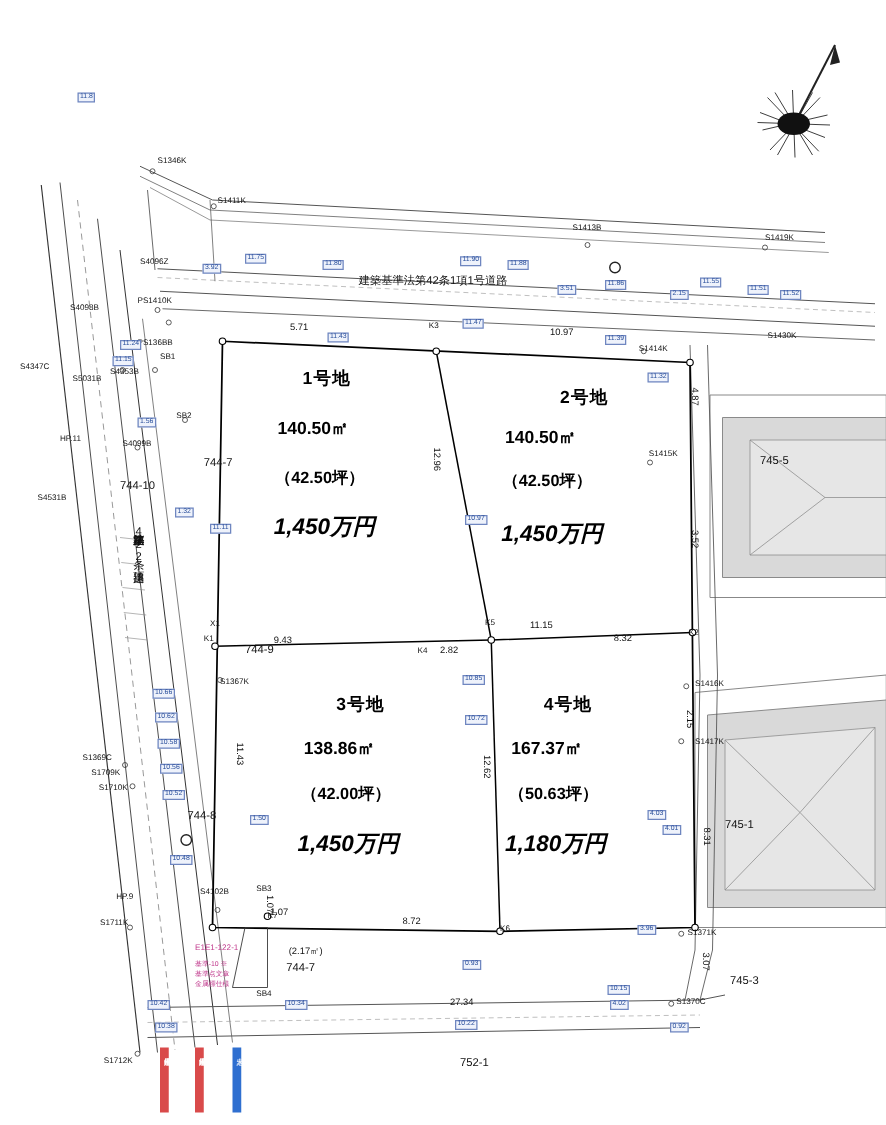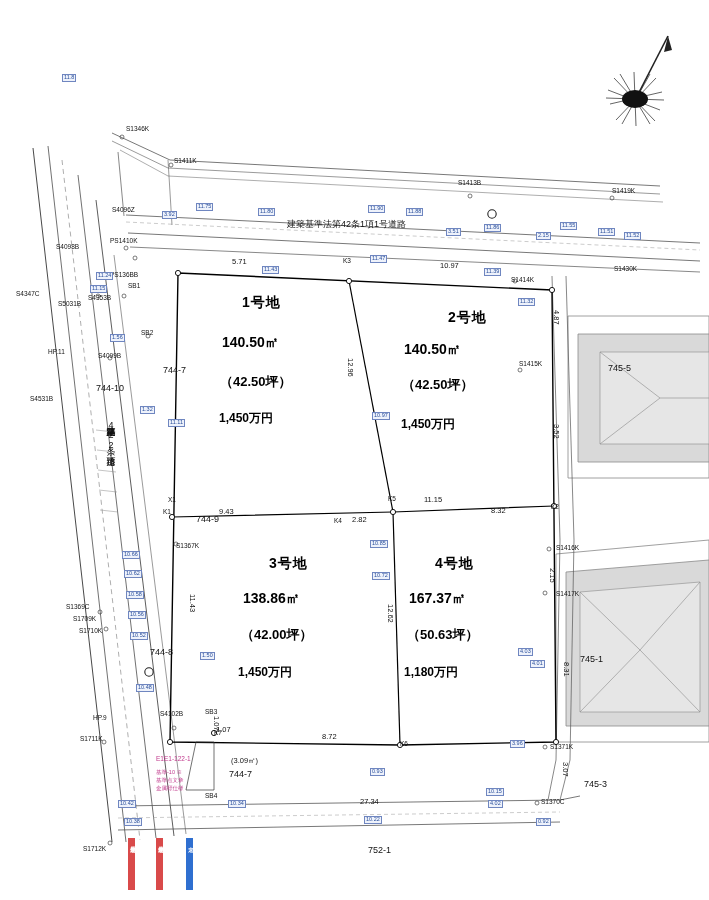--- a/index.html
+++ b/index.html
@@ -6,21 +6,21 @@
   body{width:709px;height:900px;position:relative;overflow:hidden;
        font-family:"Liberation Sans", sans-serif; color:#111;}
   #plat{position:absolute;left:0;top:0;width:709px;height:900px;}
   .lbl{position:absolute;white-space:nowrap;line-height:1;}
   .tiny{font-size:5.5px;color:#111;}
   .code{font-size:6.5px;color:#111;}
   .dim{font-size:7.5px;color:#111;}
   .lotname{font-size:14px;font-weight:bold;color:#000;letter-spacing:1px;}
   .lotarea{font-size:14px;font-weight:bold;color:#000;}
   .lottsubo{font-size:13px;font-weight:bold;color:#000;}
-  .lotprice{font-size:12px;font-weight:bold;color:#000;}
+  .lotprice{font-size:18px;font-weight:bold;color:#000;font-style:italic;}
   .roadlbl{font-size:9px;color:#111;}
   .parcel{font-size:9px;color:#111;}
   .vert{writing-mode:vertical-rl;text-orientation:upright;}
   .vertl{writing-mode:vertical-rl;}
   .pink{color:#c0398c;}
   .boxed{border:1px solid #6f86c0;background:#eef2fb;color:#2a4f9b;
          font-size:5.5px;padding:0px 1px;}
 </style>
 </head>
 <body>
@@ -208,21 +208,21 @@
 <div class="lbl dim" style="left:440px;top:262px;">10.97</div>
 
 <div class="lbl dim" style="left:219px;top:508px;">9.43</div>
 <div class="lbl dim" style="left:352px;top:516px;">2.82</div>
 <div class="lbl dim" style="left:424px;top:496px;">11.15</div>
 <div class="lbl dim" style="left:491px;top:507px;">8.32</div>
 
 <div class="lbl dim" style="left:303px;top:733px;margin-left:19px;">8.72</div>
 <div class="lbl dim" style="left:360px;top:798px;">27.34</div>
 <div class="lbl dim" style="left:216px;top:726px;">1.07</div>
-<div class="lbl dim" style="left:231px;top:757px;">(3.09㎡)</div>
+<div class="lbl dim" style="left:231px;top:757px;">(2.17㎡)</div>
 
 <div class="lbl dim vertl" style="left:552px;top:310px;">4.87</div>
 <div class="lbl dim vertl" style="left:552px;top:424px;">3.52</div>
 <div class="lbl dim vertl" style="left:548px;top:568px;">2.15</div>
 <div class="lbl dim vertl" style="left:562px;top:662px;">8.31</div>
 <div class="lbl dim vertl" style="left:561px;top:762px;">3.07</div>
 
 <div class="lbl dim vertl" style="left:346px;top:358px;">12.96</div>
 <div class="lbl dim vertl" style="left:386px;top:604px;">12.62</div>
 <div class="lbl dim vertl" style="left:188px;top:594px;">11.43</div>

